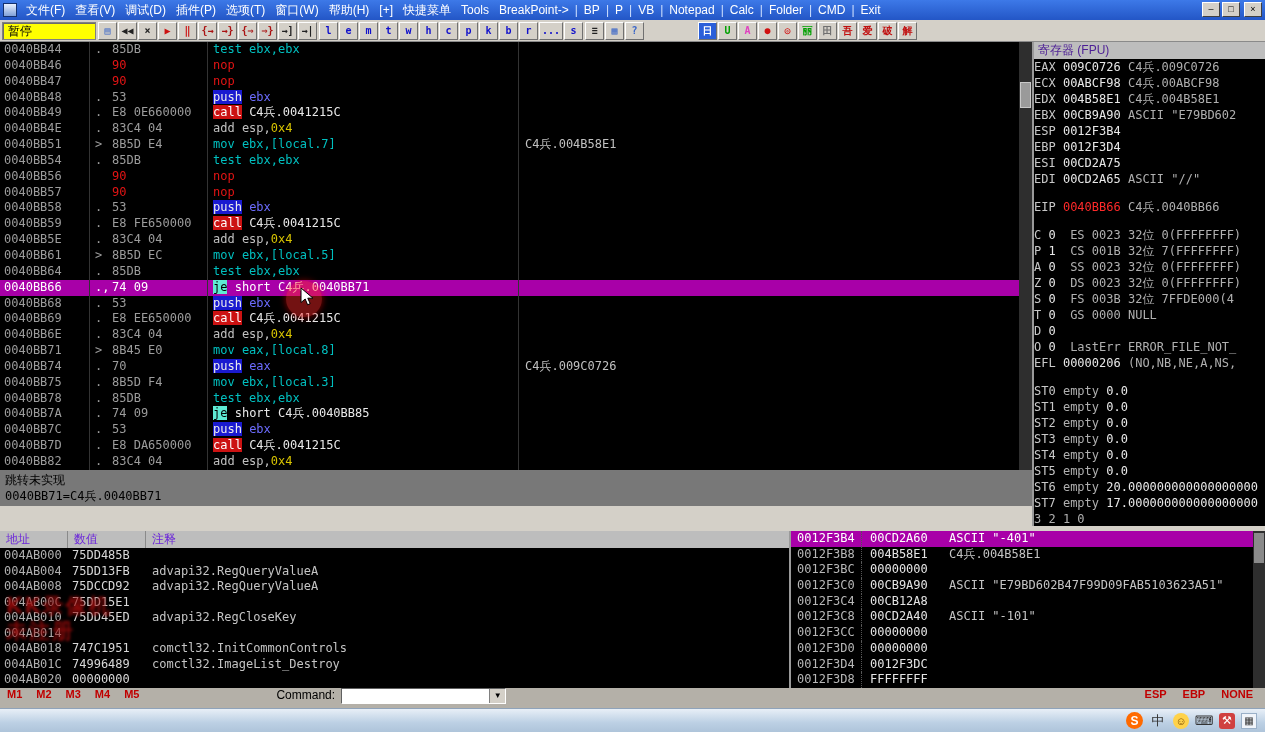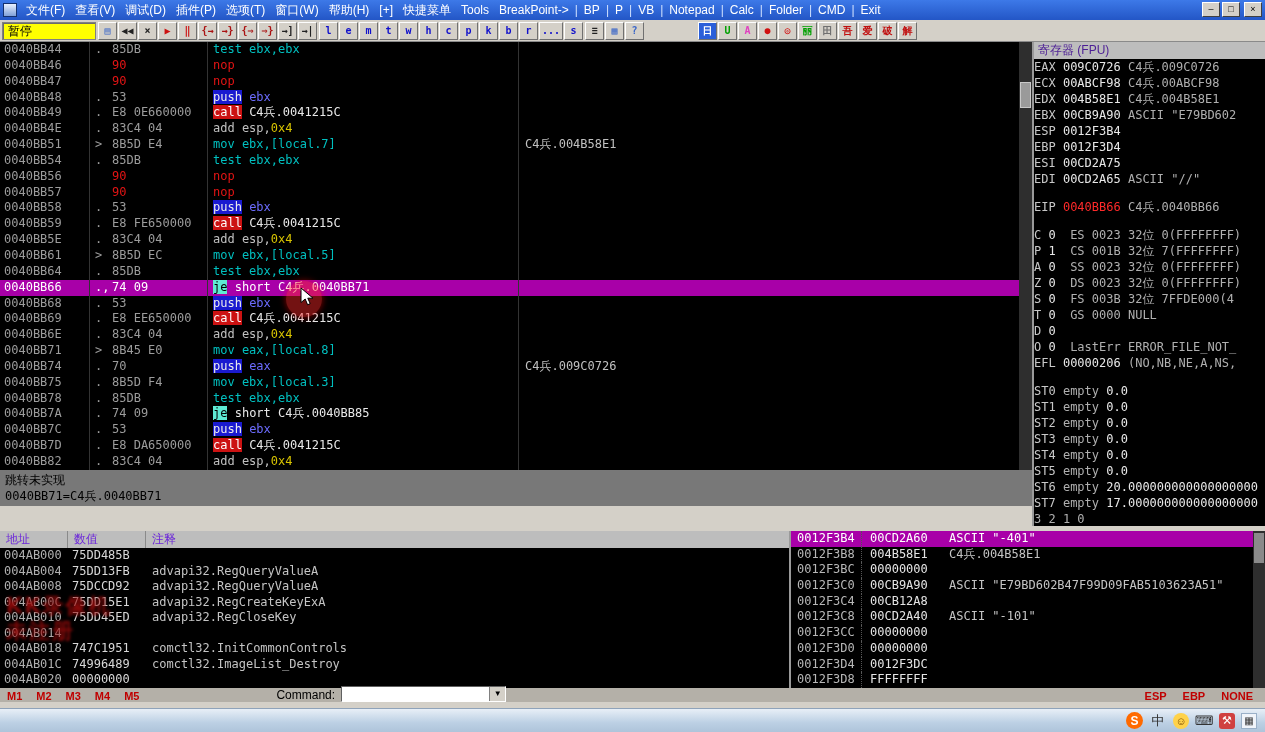--- a/index.html
+++ b/index.html
@@ -77,21 +77,21 @@
 .st-row{display:flex;height:15.7px;line-height:15.6px;white-space:pre}
 .st-addr{width:70px;padding-left:6px;color:#b8b8b8;flex:none}
 .st-val{width:80px;padding-left:8px;color:#e4e4e4;flex:none;border-left:1px dotted #555}
 .st-cmt{flex:1;padding-left:8px;color:#c4c4c4}
 .st-row.hl{background:#a800a8}
 .st-row.hl .st-addr,.st-row.hl .st-val,.st-row.hl .st-cmt{color:#fff}
 .stack-scroll{position:absolute;right:0;top:0;width:12px;height:157px;background:#2e2e2e}
 .stack-thumb{position:absolute;top:2px;left:1px;width:10px;height:30px;background:#8a8a8a}
 
 
-.statusbar{position:absolute;top:688px;left:0;width:1265px;height:14px;background:#b4b0a8;display:flex;align-items:flex-end;font-size:11px;color:#000}
+.statusbar{position:absolute;top:688px;left:0;width:1265px;height:20px;background:#b4b0a8;display:flex;align-items:flex-start;font-size:11px;color:#000}
 .m-group{display:flex}
 .m-btn{color:#c00000;font-weight:bold;padding:0 7px}
 .cmd-label{margin-left:130px;font-size:12px}
 .cmd-box{margin-left:6px;width:165px;height:16px;background:#fff;border:1px solid;border-color:#606060 #fff #fff #606060;display:flex}
 .cmd-input{flex:1;border:none;outline:none;font-size:11px;padding:0 2px;font-family:"DejaVu Sans Mono",monospace;min-width:0}
 .cmd-drop{width:16px;background:#d4d0c8;border-left:1px solid #808080;font-size:8px;text-align:center;line-height:14px}
 .sb-right{margin-left:auto;display:flex;gap:16px;padding-right:12px;color:#c00000;font-weight:bold;font-size:11px}
 
 
 .taskbar{position:absolute;top:708px;left:0;width:1265px;height:24px;background:linear-gradient(#e8eff7,#bcd0e4 60%,#aec4da);border-top:1px solid #8fa3ba;display:flex;align-items:center;justify-content:flex-end;gap:6px;padding-right:8px}
@@ -278,21 +278,21 @@
   <div class="dump">
     <div class="dump-head">
       <span class="dh-addr">地址</span>
       <span class="dh-val">数值</span>
       <span class="dh-cmt">注释</span>
     </div>
     <div>
         <div class="dump-row"><span class="du-addr">004AB000</span><span class="du-val">75DD485B</span></div>
         <div class="dump-row"><span class="du-addr">004AB004</span><span class="du-val">75DD13FB</span><span class="du-cmt">advapi32.RegQueryValueA</span></div>
         <div class="dump-row"><span class="du-addr">004AB008</span><span class="du-val">75DCCD92</span><span class="du-cmt">advapi32.RegQueryValueA</span></div>
-        <div class="dump-row"><span class="du-addr">004AB00C</span><span class="du-val">75DD15E1</span><span class="du-cmt">advapi32.RegCreateKeyExA</span></div>
+        <div class="dump-row"><span class="du-addr">004AB00C</span><span class="du-val">75DD15E1</span></div>
         <div class="dump-row"><span class="du-addr">004AB010</span><span class="du-val">75DD45ED</span><span class="du-cmt">advapi32.RegCloseKey</span></div>
         <div class="dump-row"><span class="du-addr">004AB014</span><span class="du-val"></span><span class="du-cmt"></span></div>
         <div class="dump-row"><span class="du-addr">004AB018</span><span class="du-val">747C1951</span><span class="du-cmt">comctl32.InitCommonControls</span></div>
         <div class="dump-row"><span class="du-addr">004AB01C</span><span class="du-val">74996489</span><span class="du-cmt">comctl32.ImageList_Destroy</span></div>
         <div class="dump-row"><span class="du-addr">004AB020</span><span class="du-val">00000000</span><span class="du-cmt"></span></div>
       </div>
   </div>
 
   <div class="stack">
     <div>

